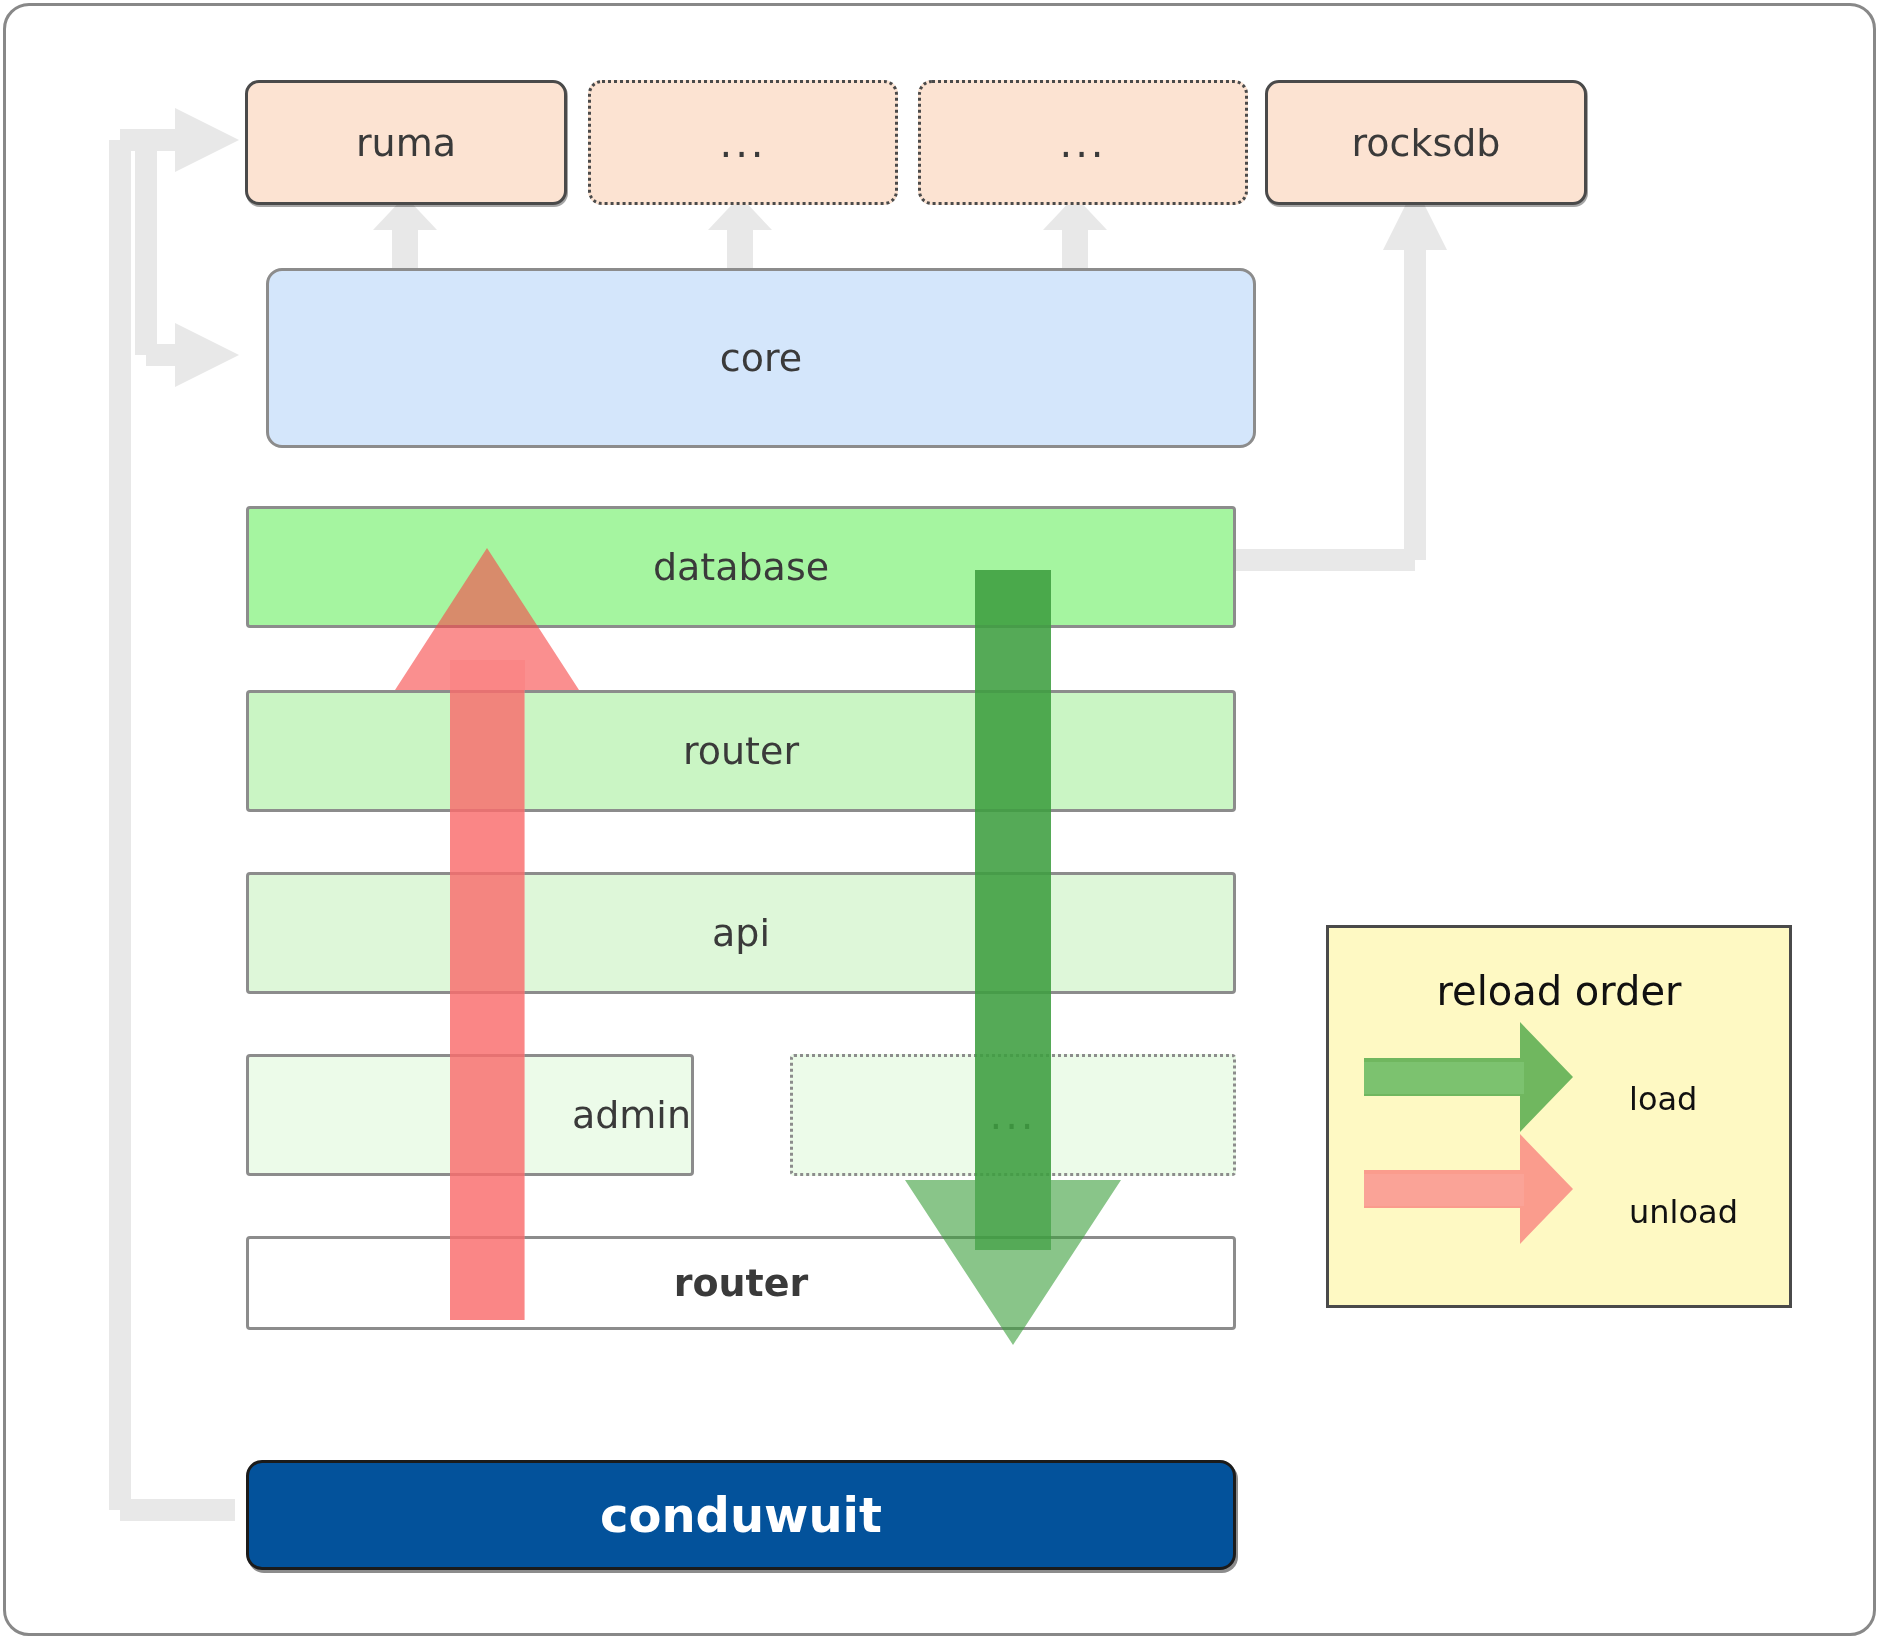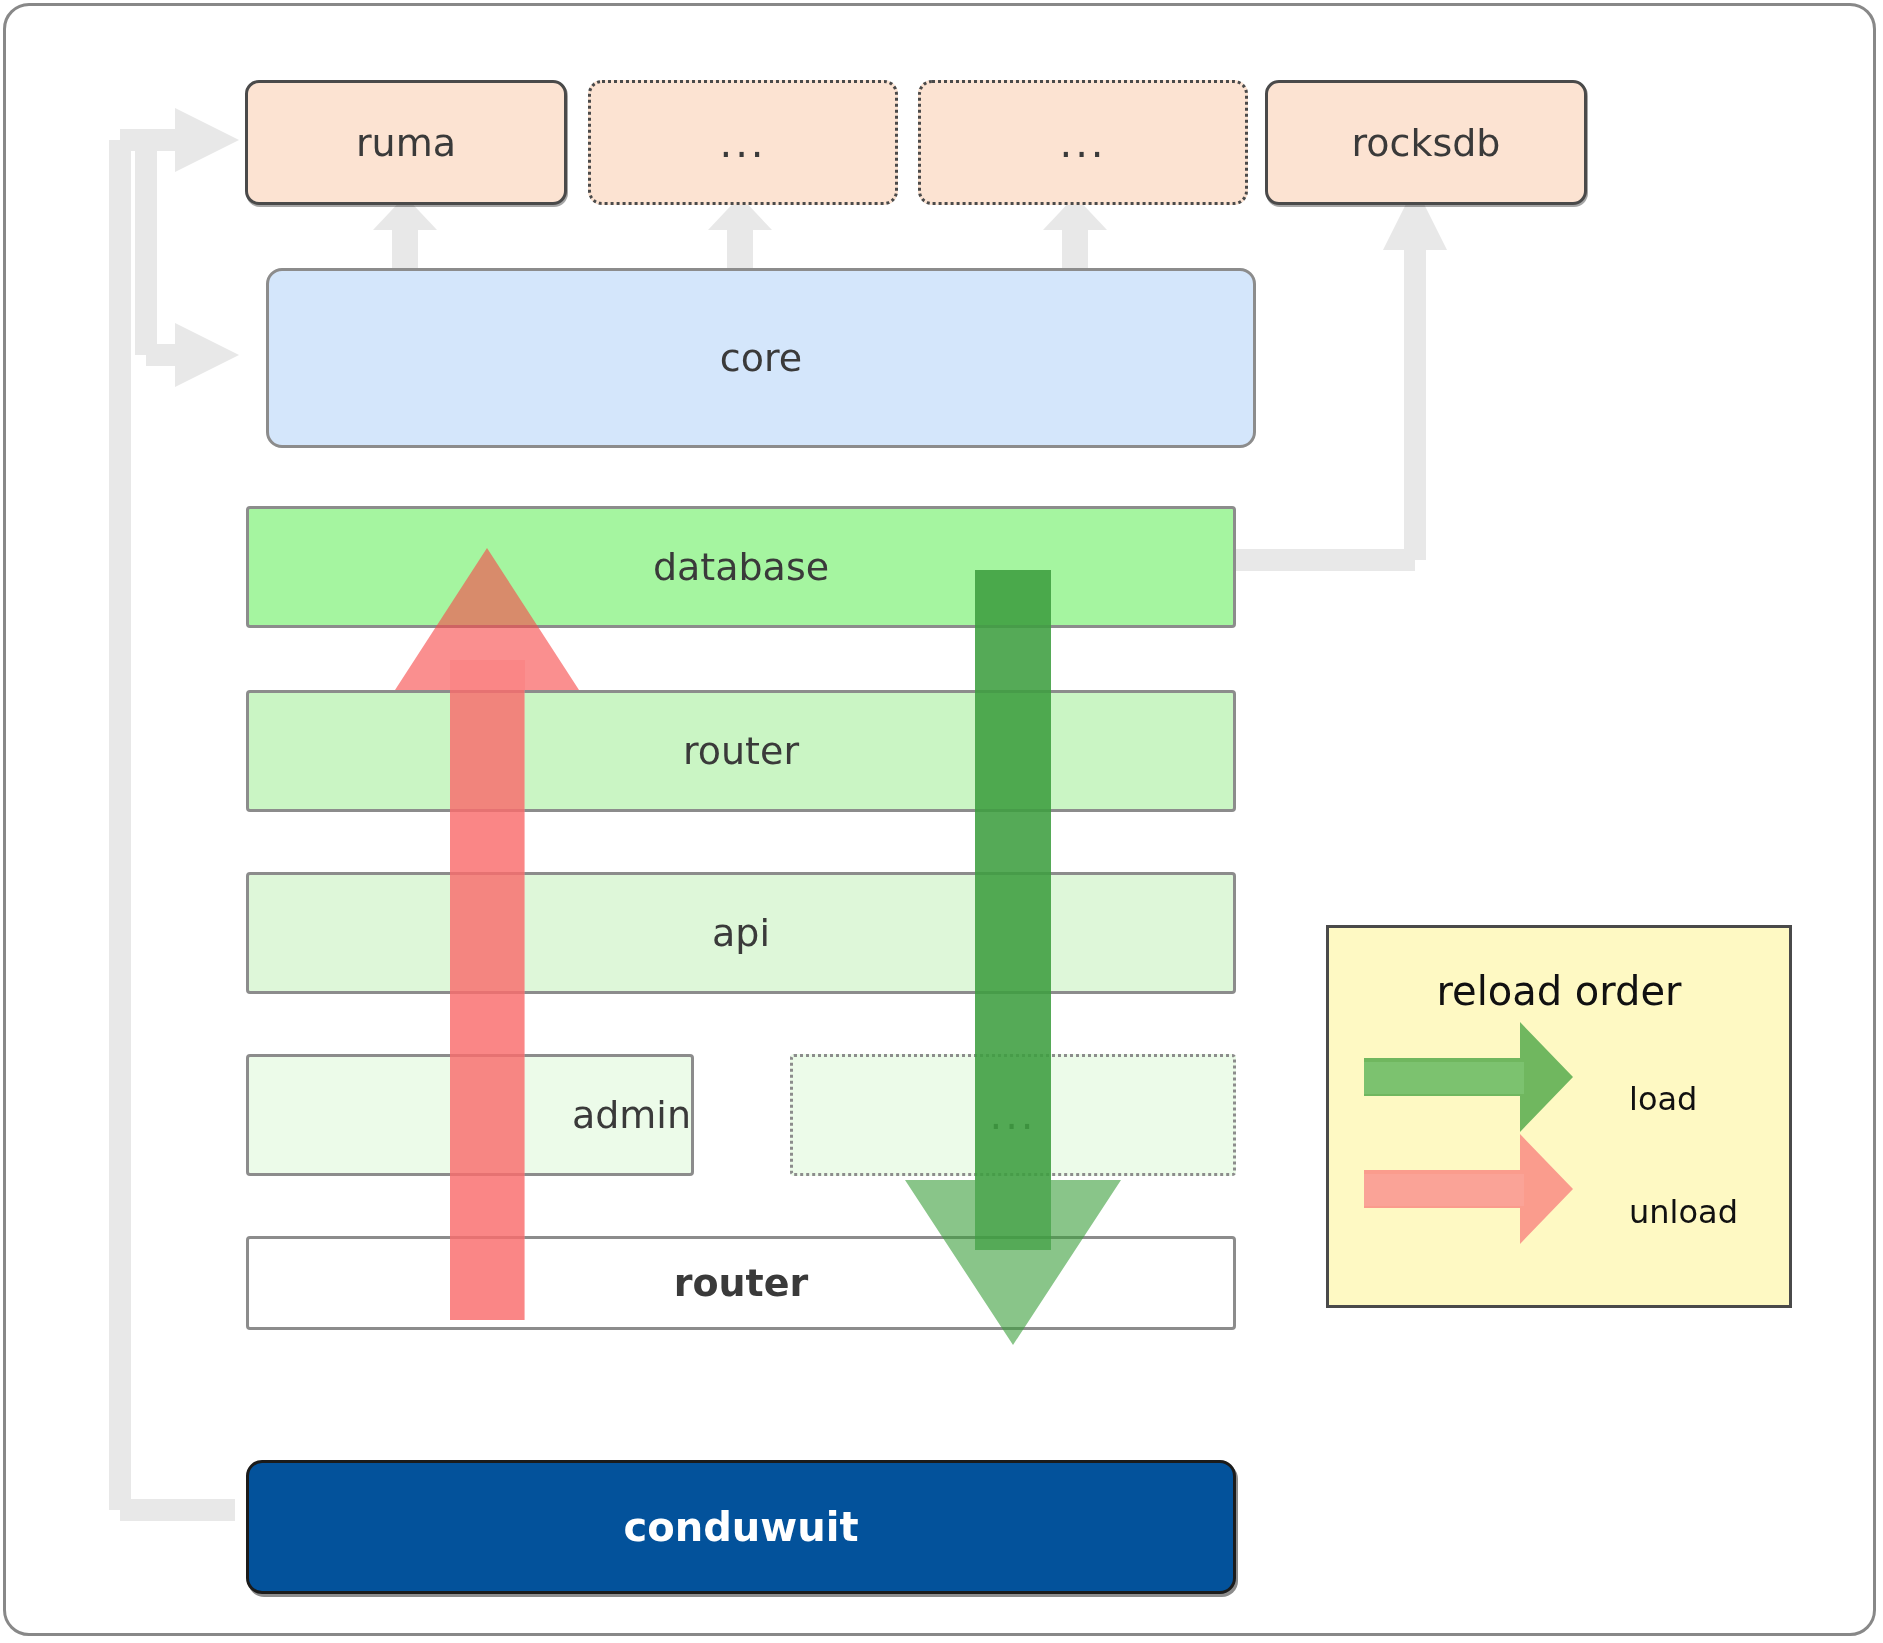--- a/index.html
+++ b/index.html
@@ -209,21 +209,21 @@
   </div>
 
   <div class="node stack dotted" style="left:790px; top:1054px; width:446px; height:122px; background:#ecfbe9;">
     <span class="node-label dots">...</span>
   </div>
 
   <div class="node stack plain" style="left:246px; top:1236px; width:990px; height:94px;font-weight:bold;">
     <span class="node-label">router</span>
   </div>
 
-  <div class="node root-node" style="left:246px; top:1460px; width:990px; height:134px; font-size:40px;">
+  <div class="node root-node" style="left:246px; top:1460px; width:990px; height:110px; font-size:48px;">
     <span class="node-label">conduwuit</span>
   </div>
 
   <svg class="overlay over" viewBox="0 0 1883 1643">
 
     <g opacity="0.62">
       <path d="M450,1320 L450,690 L395,690 L487,548 L579,690 L524,690 L524,1320 z" fill="#f74a4a"></path>
       <path d="M450,1320 L450,660 L395,660 L487,553 L579,660 L524,660 L524,1320 z" fill="none"></path>
     </g>
     <g opacity="0.55">

